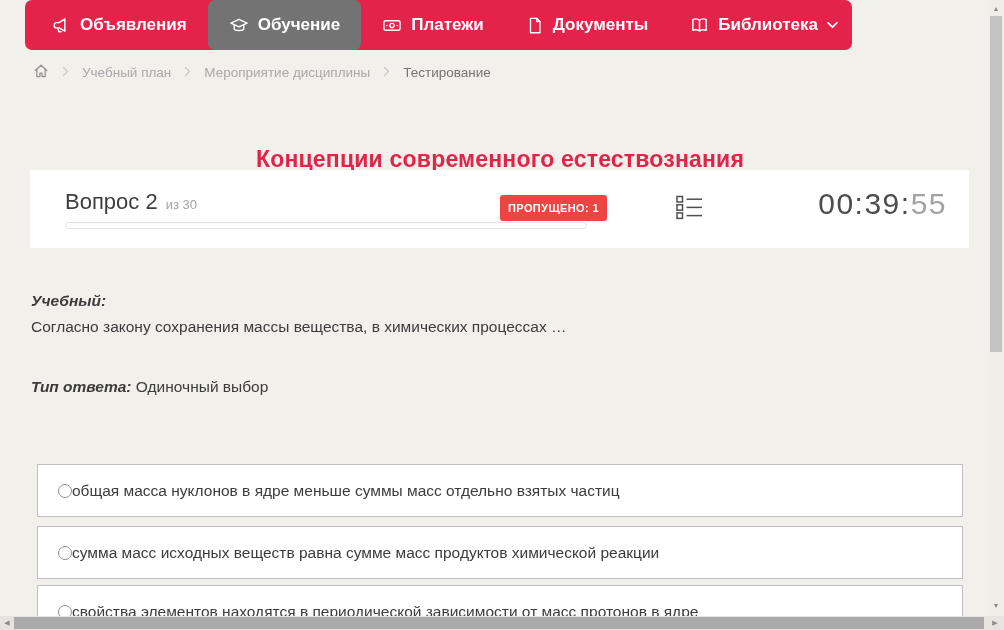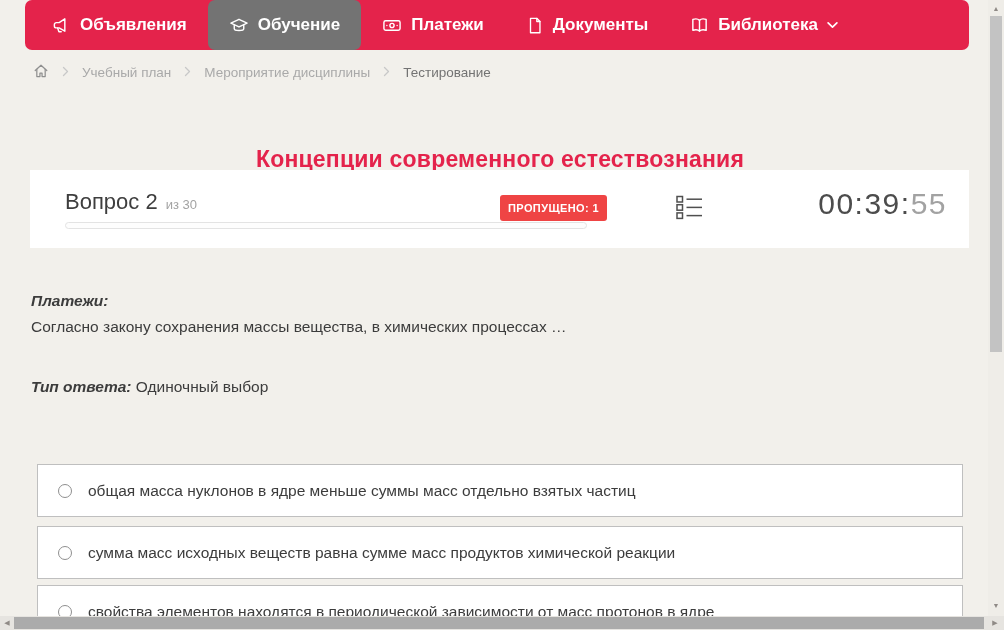--- a/index.html
+++ b/index.html
@@ -6,21 +6,21 @@
   html,body { width:1004px; height:630px; overflow:hidden; }
   #root {
     position:relative; width:1004px; height:630px;
     background:#f2f0eb;
     font-family:"Liberation Sans", sans-serif;
     color:#3d3d3d;
   }
 
   
   .navbar {
-    position:absolute; left:25px; top:0; width:944px; height:50px;
+    position:absolute; left:25px; top:0; width:827px; height:50px;
     background:#e4234b; border-radius:7px;
     display:flex; align-items:stretch; padding:0 6px;
   }
   .nav-item {
     display:flex; align-items:center; gap:9px; padding:0 21px;
     color:#fff; font-size:17px; font-weight:bold; white-space:nowrap;
     cursor:pointer;
   }
   .nav-item.active { background:#737373; border-radius:7px;justify-content:space-between; }
   .nav-item svg { display:block; }
@@ -80,21 +80,21 @@
     background:#fff; border:1px solid #bfbfbf;
     display:flex; align-items:center; padding-left:20px; cursor:pointer;
   }
   .option-1 { top:464px; }
   .option-2 { top:526px; }
   .option-3 { top:585px; }
   .radio {
     width:14px; height:14px; border:1px solid #8f8f8f; border-radius:50%;
     background:#fff; flex:none; cursor:pointer;
   }
-  .option-label { margin-left:16px; font-size:15.5px; color:#3c3c3c; }
+  .option-label { font-size:15.5px; color:#3c3c3c; }
 
   
   .v-scrollbar { position:absolute; right:0; top:0; width:16px; height:616px; background:#efede8; }
   .v-thumb { position:absolute; left:2px; top:16px; width:12px; height:336px; background:#c3c3c3; cursor:pointer; }
   .sb-arrow {
     position:absolute; width:16px; height:14px; display:flex; align-items:center; justify-content:center;
     font-size:7px; color:#8f8a86; cursor:pointer; user-select:none;
   }
   .v-up { top:1px; right:0; }
   .v-down { top:598px; right:0; }
@@ -209,21 +209,21 @@
           <rect x="1" y="17.9" width="5.5" height="5.5"></rect>
             <line x1="10.5" y1="20.6" x2="26" y2="20.6"></line>
         </svg>
       </span>
     </div>
     <div class="timer">
       <span>00:39:</span><span class="secs">55</span>
     </div>
   </section>
 
-  <div class="q-label">Платежи:</div>
+  <div class="q-label">Учебный:</div>
   <div class="q-text">Согласно закону сохранения массы вещества, в химических процессах …</div>
   <div class="q-type">
     <span class="t-label">Тип ответа:</span>
     <span>Одиночный выбор</span>
   </div>
 
   <div class="option option-1">
     <span class="radio"></span>
     <span class="option-label">общая масса нуклонов в ядре меньше суммы масс отдельно взятых частиц</span>
   </div>

